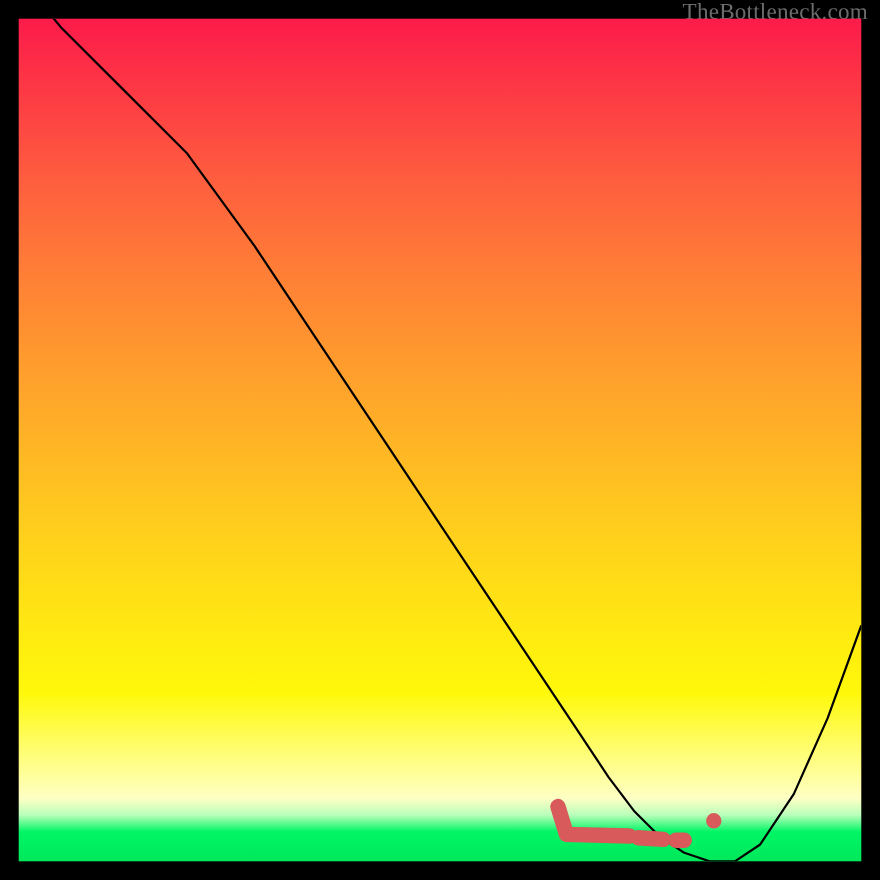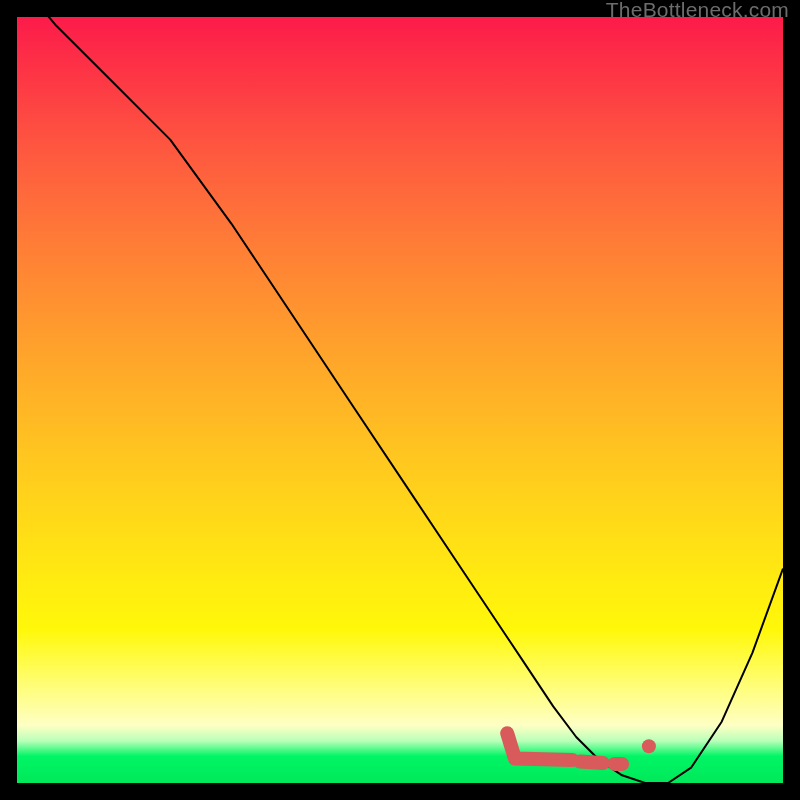--- a/index.html
+++ b/index.html
@@ -9,20 +9,21 @@
     height: 800px;
     background: #000;
     font-family: Arial, Helvetica, sans-serif;
     overflow: hidden;
   }
   .chart-wrap {
     position: relative;
     width: 799px;
     height: 800px;
     background: #000;
+    font-family: Liberation Serif, serif;
   }
   .plot-area {
     position: absolute;
     left: 17px;
     top: 17px;
     width: 766px;
     height: 766px;
     
     background:
       linear-gradient(to bottom,

